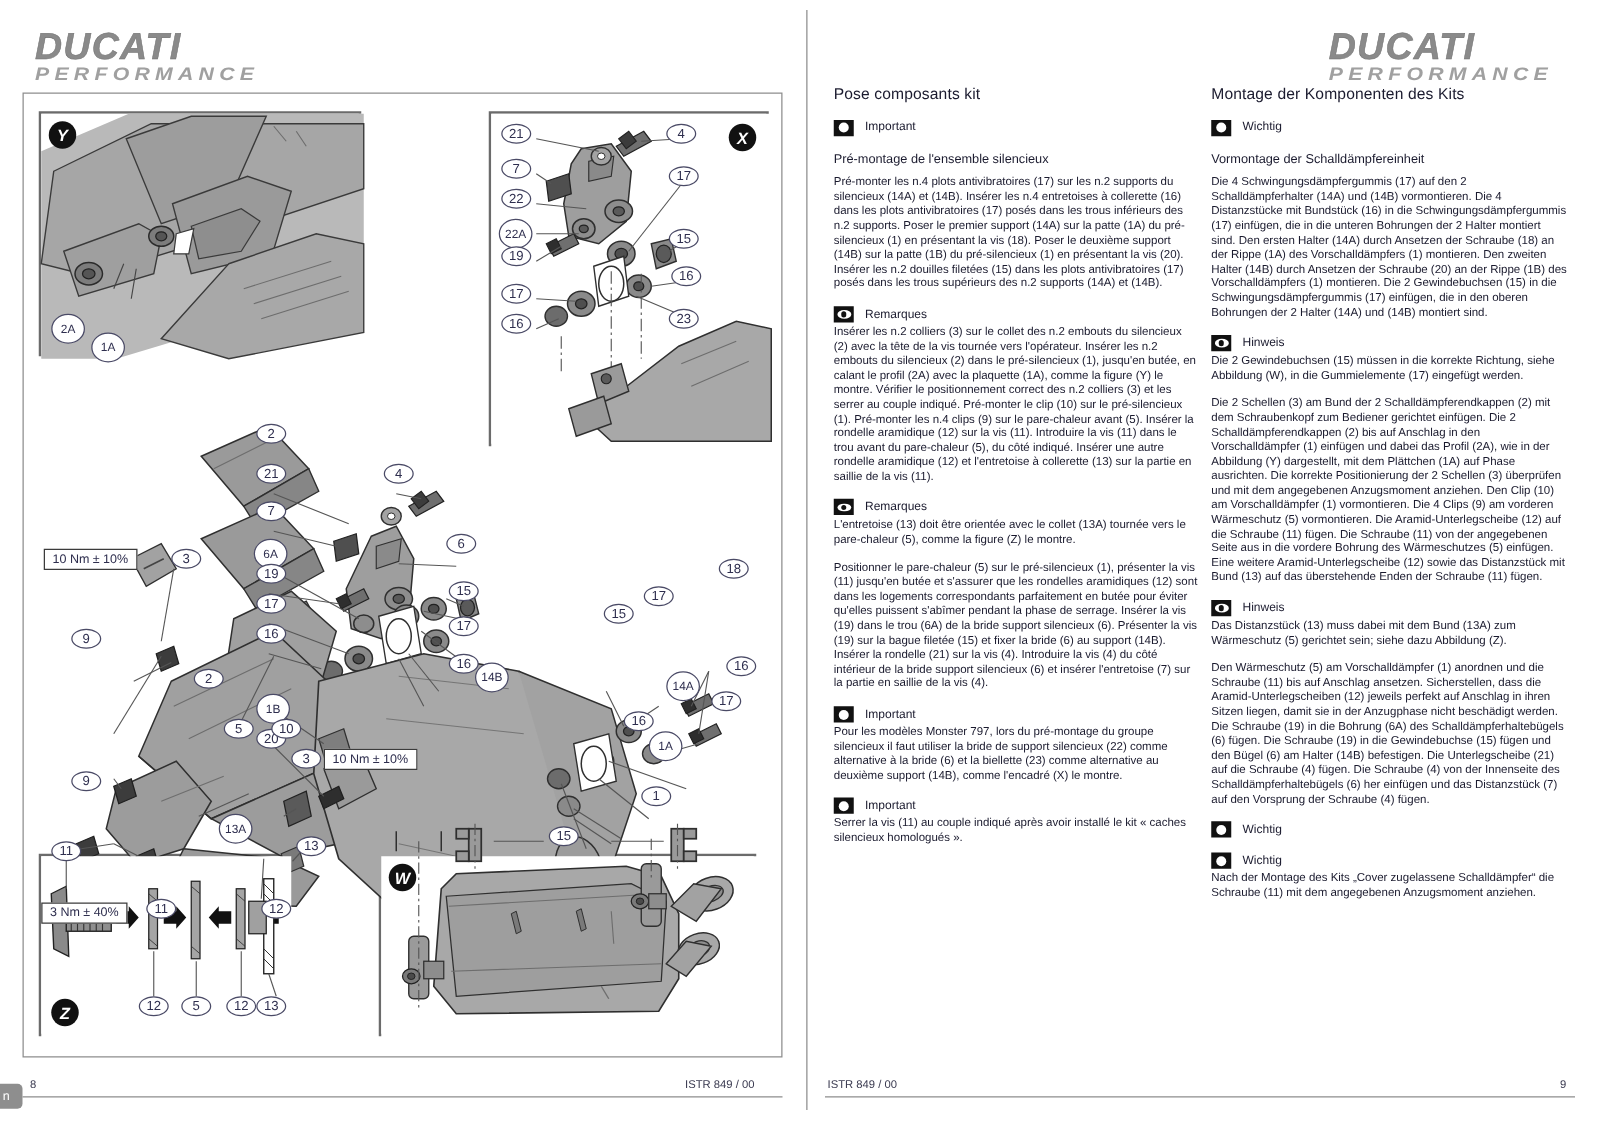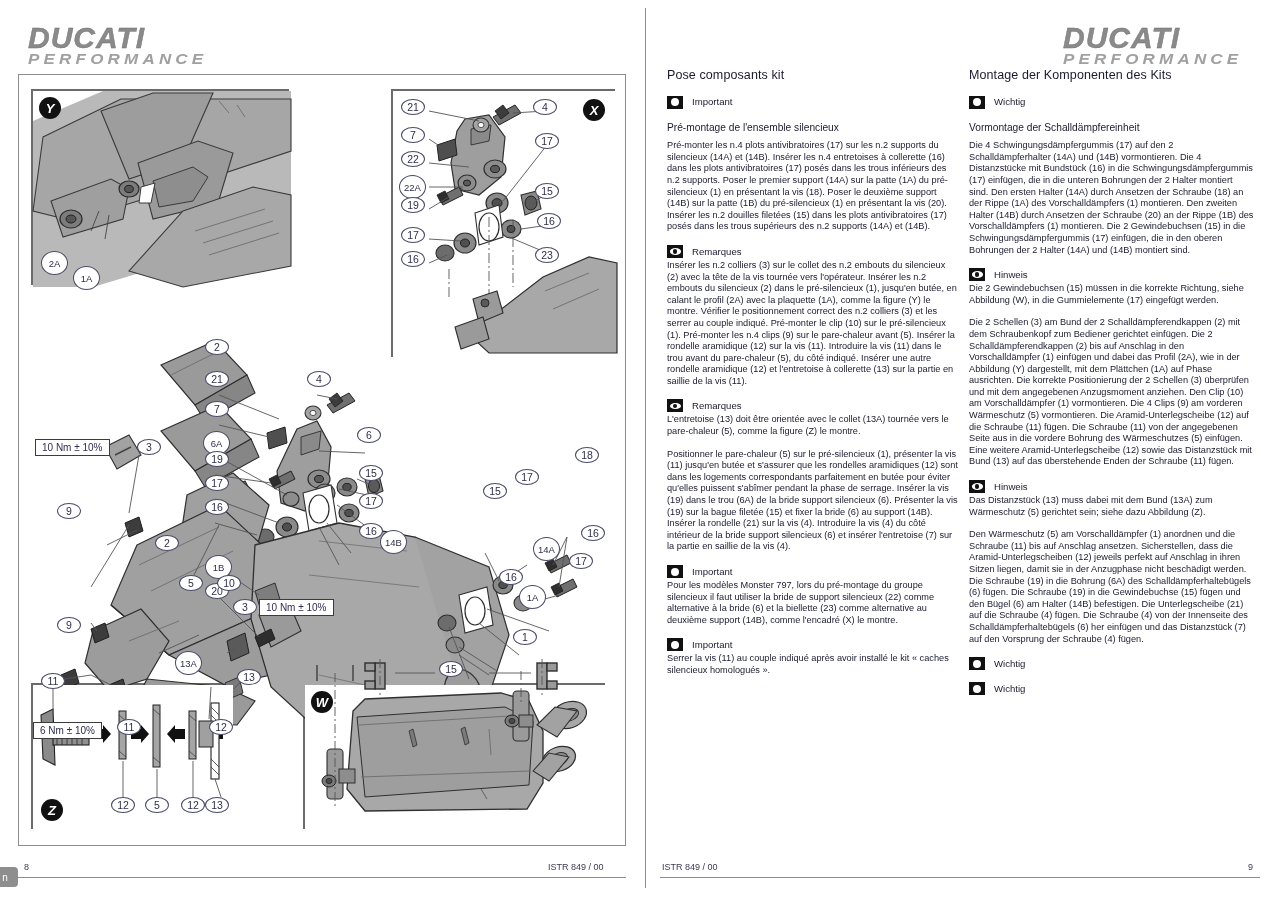--- a/index.html
+++ b/index.html
@@ -435,21 +435,21 @@
       <div class="callout" style="left:556px; top:372px;">18</div>
       <div class="callout" style="left:464px; top:408px;">15</div>
       <div class="callout" style="left:562px; top:450px;">16</div>
       <div class="callout" style="left:550px; top:478px;">17</div>
       <div class="callout" style="left:480px; top:494px;">16</div>
       <div class="callout" style="left:214px; top:524px;">3</div>
       <div class="callout" style="left:118px; top:364px;">3</div>
 
       <div class="torque" style="left:16px; top:364px;">10 Nm ± 10%</div>
       <div class="torque" style="left:240px; top:524px;">10 Nm ± 10%</div>
-      <div class="torque" style="left:14px; top:647px;">6 Nm ± 10%</div>
+      <div class="torque" style="left:14px; top:647px;">3 Nm ± 40%</div>
 
       <div class="inner-box thick" style="left:12px; top:608px; width:200px; height:146px;">
         <svg class="dwg" width="200" height="146" viewBox="0 0 200 146">
           <rect x="0" y="0" width="200" height="146" fill="#fff"></rect>
 
           <path d="M8,30 L20,24 L22,80 L10,74 Z" fill="#8a8a8a" stroke="#222" stroke-width="1.1"></path>
           <rect x="20" y="38" width="36" height="22" fill="#8f8f8f" stroke="#222" stroke-width="1.1"></rect>
           <g stroke="#333" stroke-width="0.9">
             <line x1="24" y1="38" x2="24" y2="60"></line>
               <line x1="29" y1="38" x2="29" y2="60"></line>
@@ -674,15 +674,16 @@
         </span>
       <span class="note-label">Wichtig</span>
     </div>
 
     <div class="note-head">
       <span class="note-icon">
           <span class="dot"></span>
         </span>
       <span class="note-label">Wichtig</span>
     </div>
+    <p>Nach der Montage des Kits „Cover zugelassene Schalldämpfer“ die Schraube (11) mit dem angegebenen Anzugsmoment anziehen.</p>
   </div>
 
 </div>
 
 </body></html>

